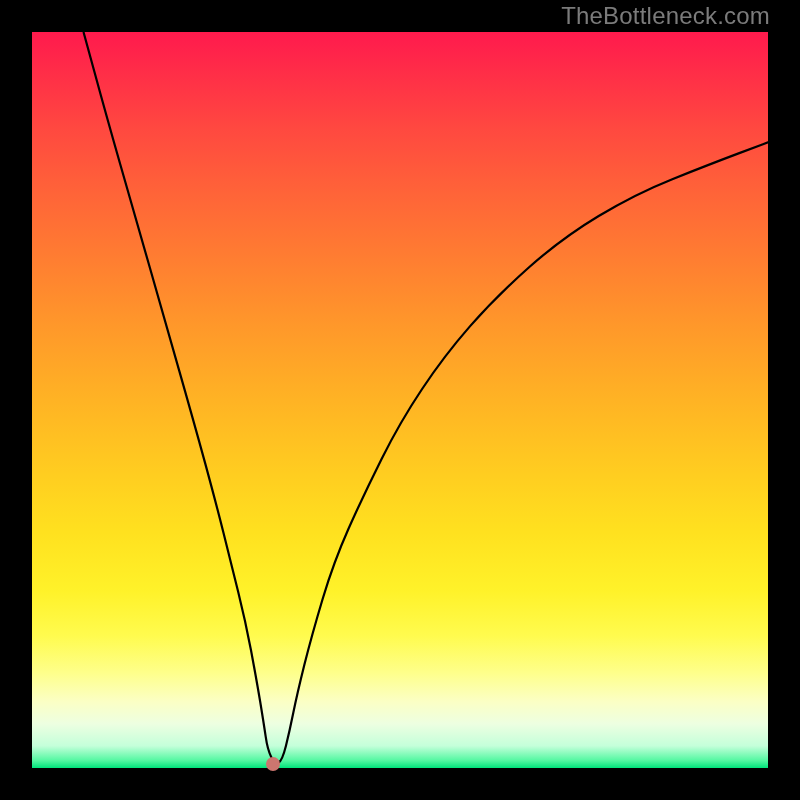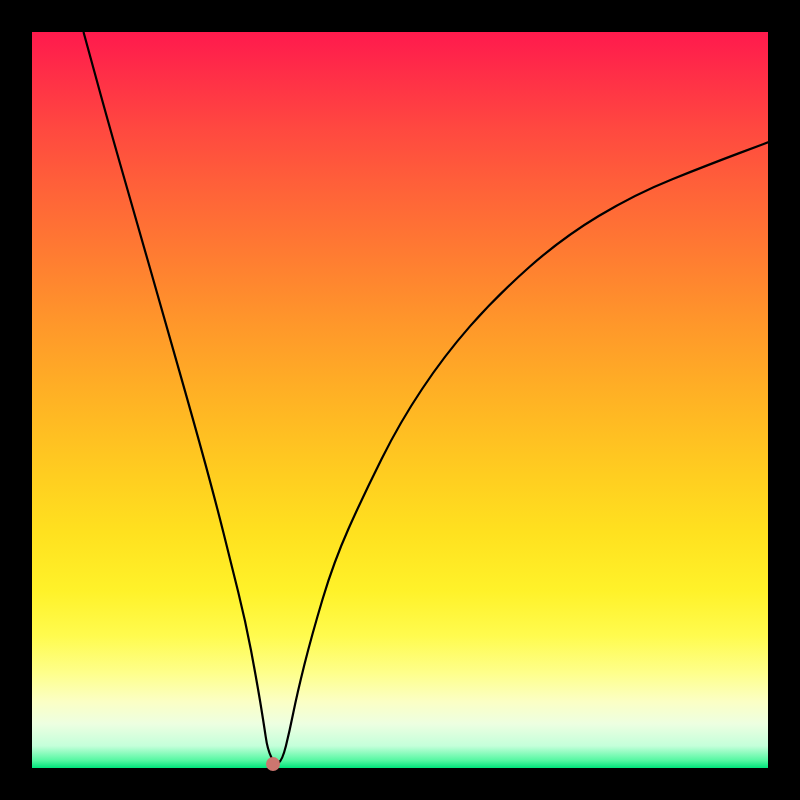--- a/index.html
+++ b/index.html
@@ -73,19 +73,20 @@
     border-radius: 50%;
     background: #cc766f;
     transform: translate(-50%, -50%);
     z-index: 3;
   }
 </style>
 </head>
 <body>
 
 <div class="frame">
+  <div class="watermark">TheBottleneck.com</div>
   <div class="plot-area">
     <svg class="curve" viewBox="0 0 736 736" preserveAspectRatio="none">
       <path id="curve-path" d="M 51.5 0.0 Q 51.5 0.0 62.6 40.5 Q 73.6 81.0 88.3 132.5 Q 103.0 184.0 117.8 235.5 Q 132.5 287.0 147.2 338.6 Q 161.9 390.1 173.0 430.6 Q 184.0 471.0 191.4 500.5 Q 198.7 529.9 206.1 559.4 Q 213.4 588.8 219.0 618.2 Q 224.5 647.7 228.2 669.8 Q 231.8 691.8 233.7 704.7 Q 235.5 717.6 239.2 725.0 Q 242.9 732.3 246.6 730.5 Q 250.2 728.6 253.9 713.9 Q 257.6 699.2 261.3 680.8 Q 265.0 662.4 272.3 633.0 Q 279.7 603.5 290.7 566.7 Q 301.8 529.9 316.5 496.8 Q 331.2 463.7 349.6 426.9 Q 368.0 390.1 390.1 357.0 Q 412.2 323.8 437.9 294.4 Q 463.7 265.0 496.8 235.5 Q 529.9 206.1 566.7 184.0 Q 603.5 161.9 640.3 147.2 Q 677.1 132.5 706.6 121.4 T 736.0 110.4"></path>
     </svg>
     <div class="marker" id="marker" style="left: 241.408px; top: 731.584px; background: rgb(204, 118, 111);"></div>
   </div>
 </div>
 
 </body></html>

